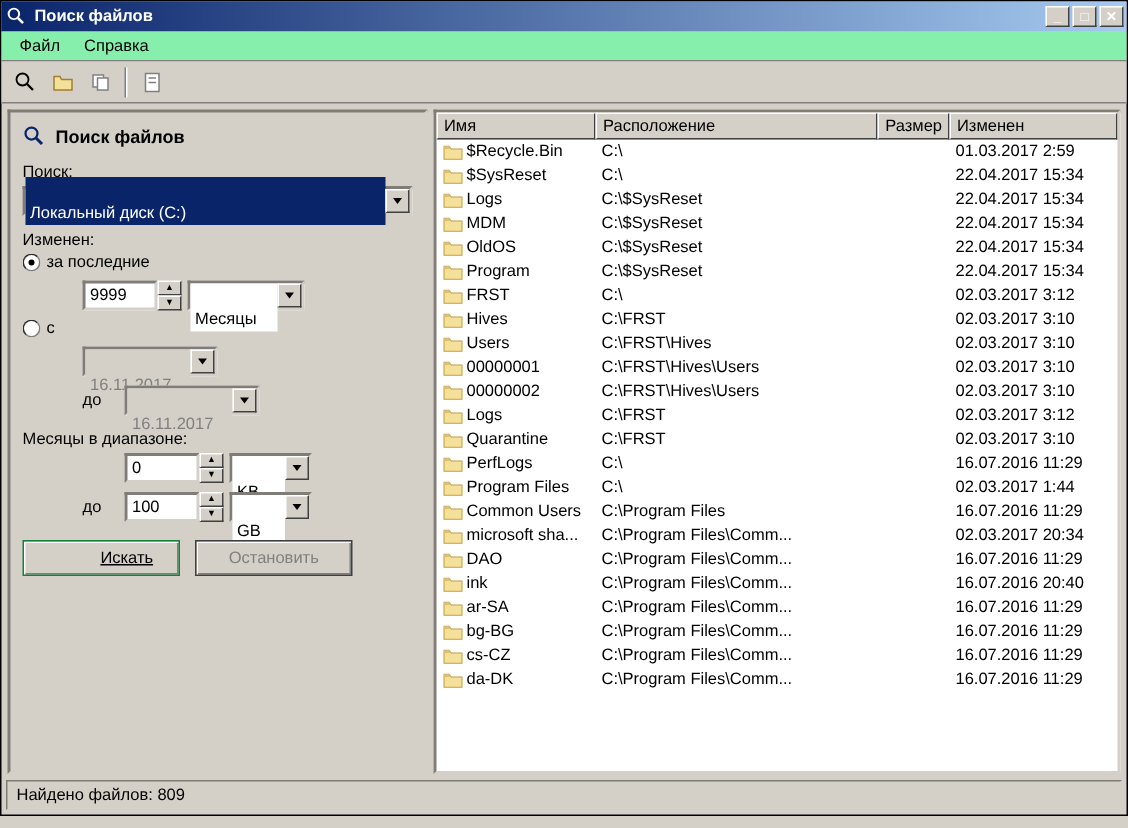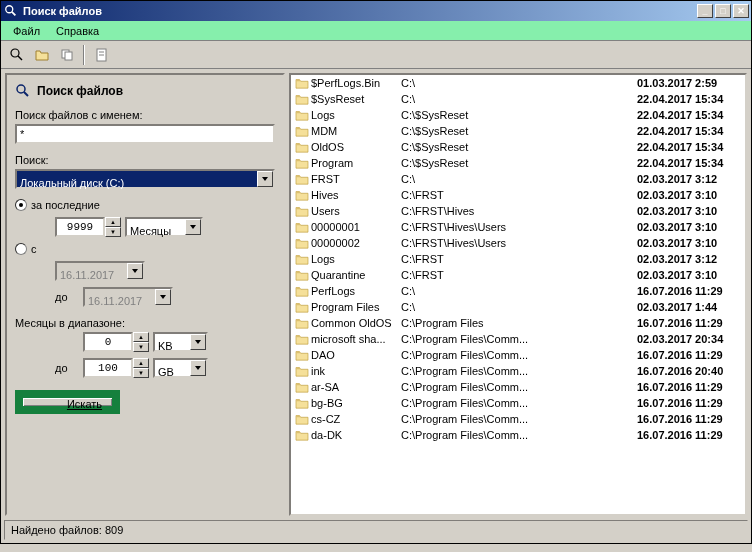--- a/index.html
+++ b/index.html
@@ -18,53 +18,53 @@
 .toolbar-sep { width: 1px; height: 20px; border-left: 1px solid #808080; border-right: 1px solid #fff; margin: 0 3px; }
 .content { flex: 1; display: flex; overflow: hidden; }
 .left-panel { width: 280px; border: 2px inset #d4d0c8; background: #d4d0c8; padding: 8px; margin: 4px; overflow: auto; }
 .panel-header { display: flex; align-items: center; gap: 6px; margin-bottom: 10px; }
 .panel-header svg { width: 16px; height: 16px; }
 .panel-title { font-weight: bold; font-size: 12px; }
 .field-group { margin-bottom: 10px; }
 .field-label { margin-bottom: 3px; display: block; }
 .text-input { width: 100%; height: 20px; border: 2px inset #d4d0c8; background: #fff; padding: 1px 3px; font-family: inherit; font-size: 11px; }
 .combo { width: 100%; height: 20px; border: 2px inset #d4d0c8; background: #fff; display: flex; align-items: center; position: relative; }
-.combo-value { flex: 1; padding: 4px 3px; background: #0a246a; color: #fff; line-height: 16px; height: 16px; margin: 0; }
+.combo-value { flex: 1; padding: 16px 3px; background: #0a246a; color: #fff; line-height: 16px; height: 16px; margin: 0; }
 .combo-value.plain { background: #fff; color: #000; }
 .combo-value.disabled { background: #d4d0c8; color: #808080; }
 .combo-btn { width: 16px; height: 16px; background: #d4d0c8; border: 1px solid #fff; border-right-color: #404040; border-bottom-color: #404040; display: flex; align-items: center; justify-content: center; }
 .combo-btn::after { content: ''; border-left: 3px solid transparent; border-right: 3px solid transparent; border-top: 4px solid #000; }
 .radio-row { display: flex; align-items: center; gap: 4px; margin-bottom: 6px; text-align: right; }
 .radio { width: 12px; height: 12px; border-radius: 50%; border: 1px inset #808080; background: #fff; display: flex; align-items: center; justify-content: center; }
 .radio.checked::after { content: ''; width: 4px; height: 4px; border-radius: 50%; background: #000; }
 .spinner-row { display: flex; align-items: center; gap: 4px; margin-left: 40px; margin-bottom: 6px; }
 .spinner { display: flex; height: 20px; }
-.spinner-input { width: 50px; height: 20px; border: 2px inset #d4d0c8; background: #fff; padding: 1px 3px; font-family: Liberation Mono, monospace; font-size: 11px; text-align: center; }
+.spinner-input { width: 50px; height: 20px; border: 2px inset #d4d0c8; background: #fff; padding: 1px 3px; font-family: Liberation Sans, sans-serif; font-size: 11px; text-align: left; }
 .spinner-btns { display: flex; flex-direction: column; width: 16px; }
 .spinner-btn { height: 10px; background: #d4d0c8; border: 1px solid #fff; border-right-color: #404040; border-bottom-color: #404040; display: flex; align-items: center; justify-content: center; font-size: 6px; }
 .combo-small { width: 78px; height: 20px; border: 2px inset #d4d0c8; background: #fff; display: flex; }
 .combo-small .combo-value { flex: 1; }
 .button-row { display: flex; gap: 10px; margin-top: 12px; }
 .btn { width: 105px; height: 24px; border: 1px solid #404040; background: #d4d0c8; font-family: inherit; font-size: 11px; cursor: pointer; box-shadow: inset 1px 1px 0 #fff, inset -1px -1px 0 #808080; }
-.btn.default { border: 8px solid #15803d; font-style: normal; text-decoration: underline; padding-left: 34px; }
+.btn.default { border: 1px solid #15803d; font-style: normal; text-decoration: underline; padding-left: 34px; }
 .btn.disabled { color: #808080; }
 .right-panel { flex: 1; border: 2px inset #d4d0c8; background: #fff; margin: 4px 4px 4px 0; display: flex; flex-direction: column; overflow: hidden; }
 .table-header { display: flex; height: 18px; background: #d4d0c8; }
 .th { border: 1px solid #fff; border-right-color: #404040; border-bottom-color: #404040; padding: 1px 4px; display: flex; align-items: center; font-size: 11px; }
 .th-name { width: 106px; }
 .th-loc { width: 188px; }
 .th-size { width: 48px; justify-content: flex-end; }
 .th-mod { flex: 1; }
 .table-body { flex: 1; overflow: auto; }
 .row { display: flex; height: 16px; align-items: center; }
 .cell { padding: 0 4px; white-space: nowrap; overflow: hidden; text-overflow: ellipsis; }
 .cell-name { width: 106px; display: flex; align-items: center; gap: 2px; }
 .cell-loc { width: 188px; }
 .cell-size { width: 48px; text-align: right; }
-.cell-mod { flex: 1; font-weight: bold; }
+.cell-mod { flex: 1; }
 .folder-icon { width: 14px; height: 12px; flex-shrink: 0; }
 .statusbar { height: 20px; border: 1px inset #d4d0c8; background: #d4d0c8; padding: 2px 6px; display: flex; align-items: center; margin: 0 3px 3px; }
 .prefix { width: 24px; }
 svg { overflow: visible; }
 </style>
 </head>
 <body>
 
 <div class="window">
   <div class="titlebar">
@@ -118,34 +118,31 @@
   <div class="content">
     <div class="left-panel">
       <div class="panel-header">
         <svg viewBox="0 0 16 16">
             <circle cx="6" cy="6" r="4" fill="none" stroke="#0a246a" stroke-width="1.5"></circle>
             <line x1="9" y1="9" x2="13" y2="13" stroke="#0a246a" stroke-width="2"></line>
           </svg>
         <span class="panel-title">Поиск файлов</span>
       </div>
 
-      <div class="field-group">
-        <label class="field-label">Поиск файлов с именем:</label>
-        <input class="text-input" value="*" style="">
-      </div>
 
       <div class="field-group">
         <label class="field-label">Поиск:</label>
         <div class="combo">
           <div class="combo-value">Локальный диск (C:)</div>
           <div class="combo-btn"></div>
         </div>
       </div>
 
       <div class="field-group">
+        <label class="field-label">Изменен:</label>
         <div class="radio-row">
           <div class="radio checked"></div>
           <span>за последние</span>
         </div>
         <div class="spinner-row">
           <div class="spinner">
             <input class="spinner-input" value="9999" style="">
             <div class="spinner-btns">
                 <div class="spinner-btn">▲</div>
                 <div class="spinner-btn">▼</div>
@@ -202,32 +199,39 @@
           </div>
           <div class="combo-small" style="width:55px">
             <div class="combo-value plain">GB</div>
             <div class="combo-btn"></div>
           </div>
         </div>
       </div>
 
       <div class="button-row">
         <button class="btn default">Искать</button>
+        <button class="btn disabled">Остановить</button>
       </div>
     </div>
 
     <div class="right-panel">
+      <div class="table-header">
+        <div class="th th-name">Имя</div>
+        <div class="th th-loc">Расположение</div>
+        <div class="th th-size">Размер</div>
+        <div class="th th-mod">Изменен</div>
+      </div>
       <div class="table-body" id="table-body">
           <div class="row">
             <div class="cell cell-name">
               <svg class="folder-icon" viewBox="0 0 16 14">
                 <path d="M1 3 L5 3 L6.5 5 L15 5 L15 13 L1 13 Z" fill="#f5e09a" stroke="#c0a040" stroke-width="0.8"></path>
                 <path d="M1 3 L5 3 L6.5 5 L1 5 Z" fill="#dcc070"></path>
               </svg>
-              <span>$PerfLogs.Bin</span>
+              <span>$Recycle.Bin</span>
             </div>
             <div class="cell cell-loc">C:\</div>
             <div class="cell cell-size"></div>
             <div class="cell cell-mod">01.03.2017 2:59</div>
           </div>
           <div class="row">
             <div class="cell cell-name">
               <svg class="folder-icon" viewBox="0 0 16 14">
                 <path d="M1 3 L5 3 L6.5 5 L15 5 L15 13 L1 13 Z" fill="#f5e09a" stroke="#c0a040" stroke-width="0.8"></path>
                 <path d="M1 3 L5 3 L6.5 5 L1 5 Z" fill="#dcc070"></path>
@@ -393,21 +397,21 @@
             <div class="cell cell-loc">C:\</div>
             <div class="cell cell-size"></div>
             <div class="cell cell-mod">02.03.2017 1:44</div>
           </div>
           <div class="row">
             <div class="cell cell-name">
               <svg class="folder-icon" viewBox="0 0 16 14">
                 <path d="M1 3 L5 3 L6.5 5 L15 5 L15 13 L1 13 Z" fill="#f5e09a" stroke="#c0a040" stroke-width="0.8"></path>
                 <path d="M1 3 L5 3 L6.5 5 L1 5 Z" fill="#dcc070"></path>
               </svg>
-              <span>Common OldOS</span>
+              <span>Common Users</span>
             </div>
             <div class="cell cell-loc">C:\Program Files</div>
             <div class="cell cell-size"></div>
             <div class="cell cell-mod">16.07.2016 11:29</div>
           </div>
           <div class="row">
             <div class="cell cell-name">
               <svg class="folder-icon" viewBox="0 0 16 14">
                 <path d="M1 3 L5 3 L6.5 5 L15 5 L15 13 L1 13 Z" fill="#f5e09a" stroke="#c0a040" stroke-width="0.8"></path>
                 <path d="M1 3 L5 3 L6.5 5 L1 5 Z" fill="#dcc070"></path>

